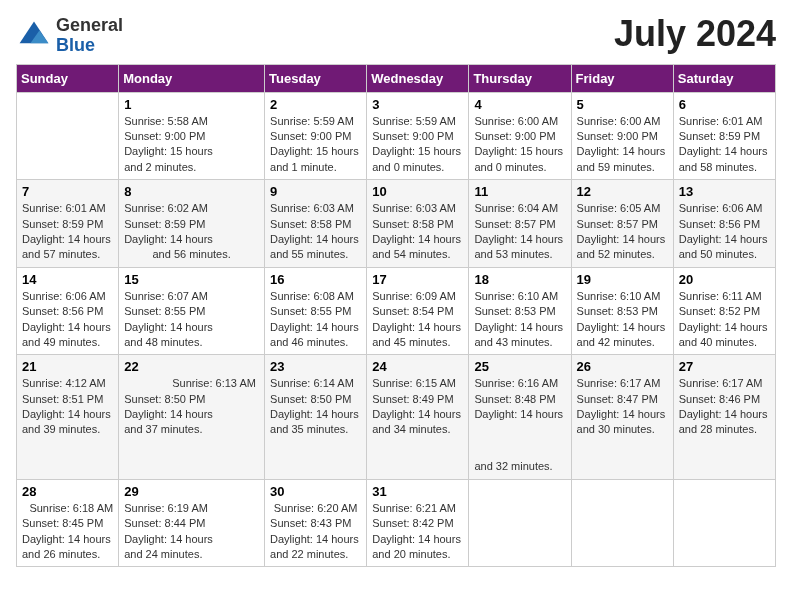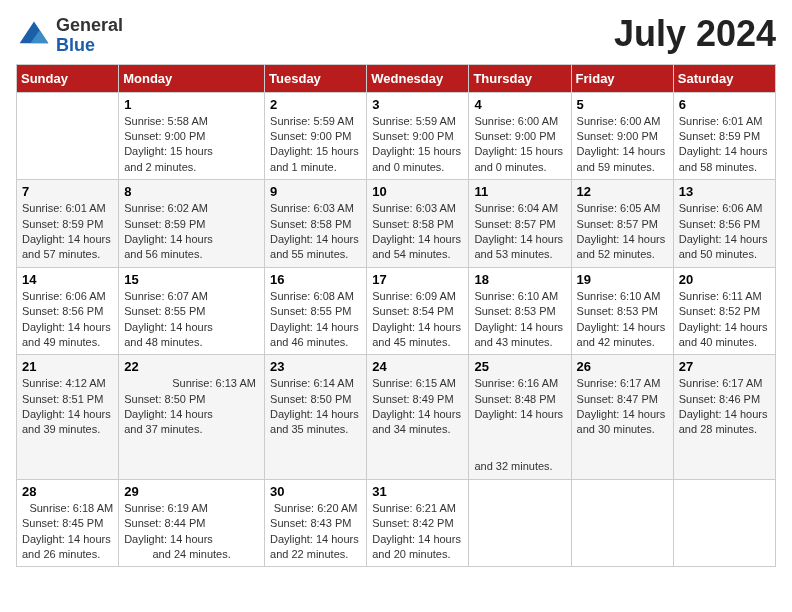--- a/index.html
+++ b/index.html
@@ -53,21 +53,21 @@
       font-size: 16px;
       color: #444;
       margin-top: 2px;
     }
     table {
       width: 100%;
       border-collapse: collapse;
       font-size: 11px;
     }
     thead tr th {
-      background-color: #b91c1c;
+      background-color: #701a75;
       color: #fff;
       padding: 6px 4px;
       text-align: left;
       font-size: 13px;
       font-weight: bold;
       border: 1px solid #ccc;
     }
     tbody tr td {
       border: 1px solid #ccc;
       padding: 4px 5px;
@@ -192,21 +192,21 @@
             <span style="display: block;">Daylight: 14 hours</span>
             <span style="display: block;">and 57 minutes.</span>
           </div>
         </td>
         <td>
           <span class="day-num">8</span>
           <div class="cell-info">
             <span style="display: block;">Sunrise: 6:02 AM</span>
             <span style="display: block;">Sunset: 8:59 PM</span>
             <span style="display: block;">Daylight: 14 hours</span>
-            <span style="display: block;">and 56 minutes.</span>
+            <span style="display: block; text-align: center;">and 56 minutes.</span>
           </div>
         </td>
         <td>
           <span class="day-num">9</span>
           <div class="cell-info">
             <span style="display: block;">Sunrise: 6:03 AM</span>
             <span style="display: block;">Sunset: 8:58 PM</span>
             <span style="display: block;">Daylight: 14 hours</span>
             <span style="display: block;">and 55 minutes.</span>
           </div>
@@ -387,21 +387,21 @@
             <span style="display: block;">Daylight: 14 hours</span>
             <span style="display: block;">and 26 minutes.</span>
           </div>
         </td>
         <td>
           <span class="day-num">29</span>
           <div class="cell-info">
             <span style="display: block;">Sunrise: 6:19 AM</span>
             <span style="display: block;">Sunset: 8:44 PM</span>
             <span style="display: block;">Daylight: 14 hours</span>
-            <span style="display: block; text-align: center;">and 24 minutes.</span>
+            <span style="display: block;">and 24 minutes.</span>
           </div>
         </td>
         <td>
           <span class="day-num">30</span>
           <div class="cell-info">
             <span style="display: block; text-align: center;">Sunrise: 6:20 AM</span>
             <span style="display: block;">Sunset: 8:43 PM</span>
             <span style="display: block;">Daylight: 14 hours</span>
             <span style="display: block;">and 22 minutes.</span>
           </div>

